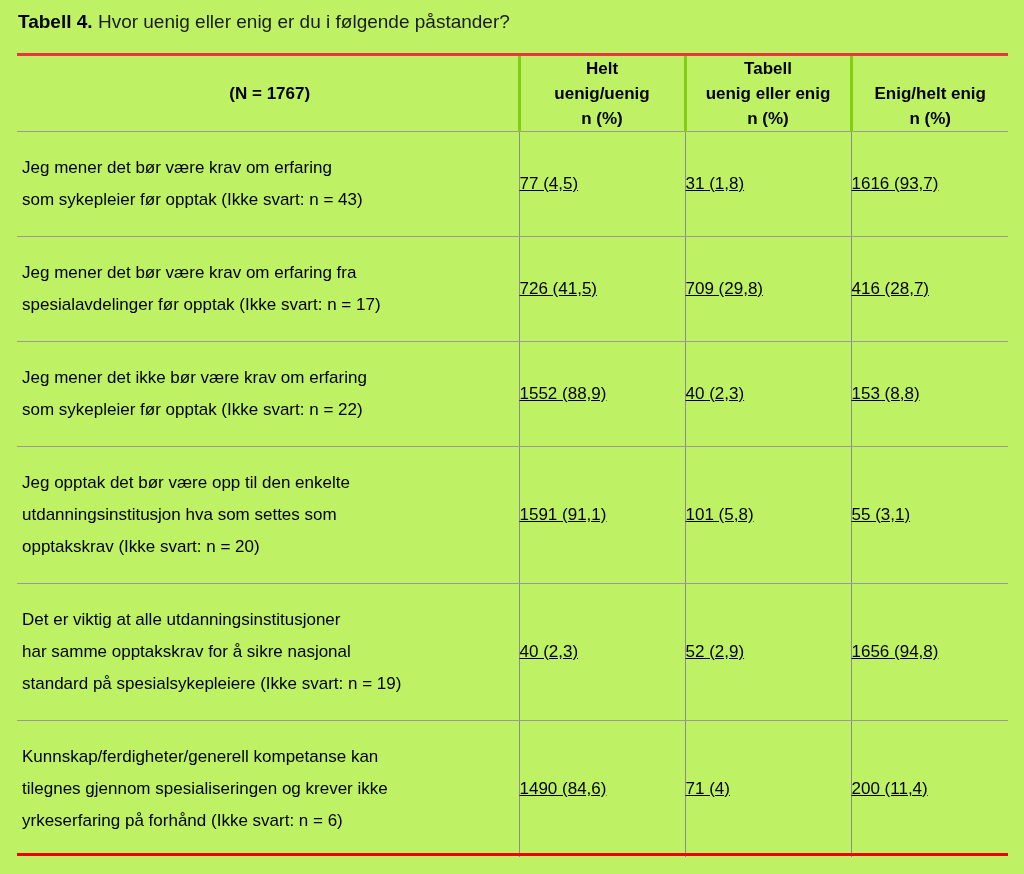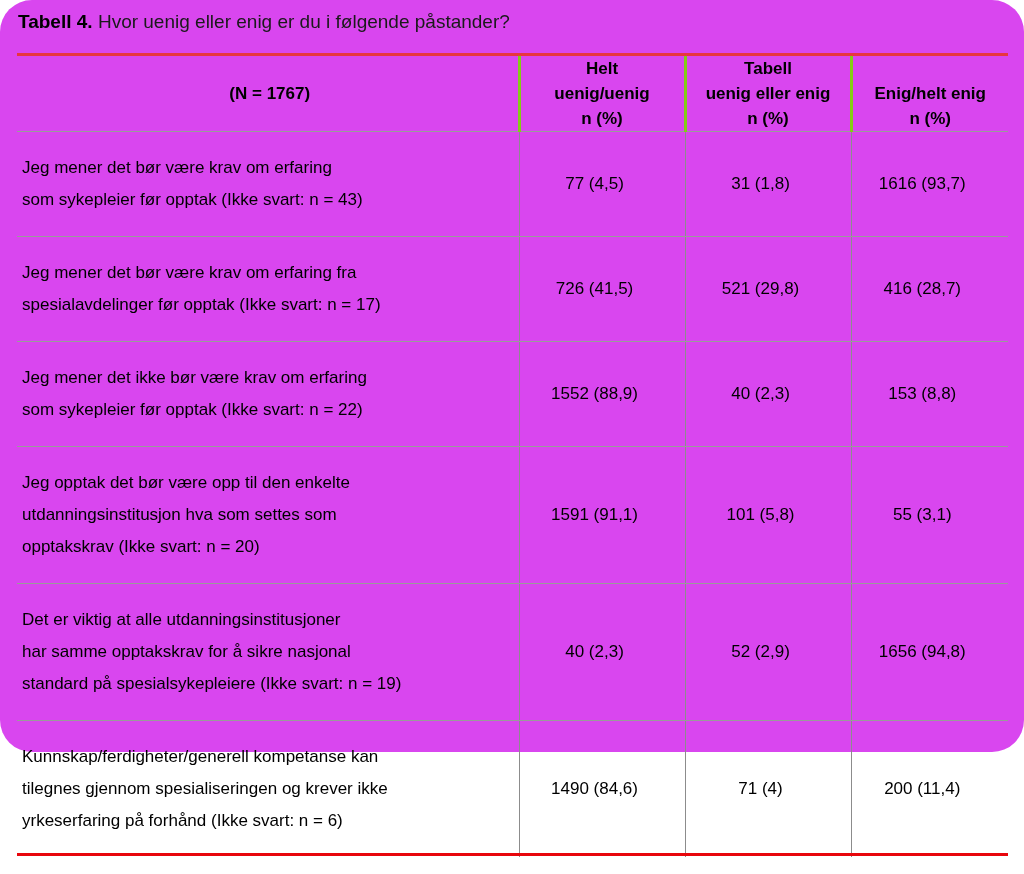--- a/index.html
+++ b/index.html
@@ -12,23 +12,22 @@
     width: 1024px;
     height: 874px;
     font-family: "Liberation Sans", sans-serif;
     color: #000000;
     -webkit-font-smoothing: antialiased;
   }
 
   .page {
     position: relative;
     width: 1024px;
-    height: 752px;
-    background: #d946ef;
-    border-radius: 32px;
+    height: 874px;
+    background: #bef264;
   }
 
   
   .caption {
     position: absolute;
     left: 18px;
     top: 8px;
     width: 990px;
     font-size: 19px;
     line-height: 28px;
@@ -115,24 +114,25 @@
     text-align: left;
     padding-left: 5px;
     padding-right: 6px;
     padding-top: 20px;
     padding-bottom: 20px;
     color: #000000;
   }
   td.d-stmt .ln { display: block; white-space: nowrap; }
 
   td.d-num {
-    text-align: center;
+    text-align: left;
     border-left: 1px solid #8c8c8c;
     padding-right: 15px;
     white-space: nowrap;
+    text-decoration: underline;
   }
   
   tbody tr:last-child td.d-num { border-left: 1px solid #8c8c8c; }
 </style>
 </head>
 <body>
 
 <div class="page">
 
   <div class="caption">
@@ -180,21 +180,21 @@
         <td class="d-num">31 (1,8)</td>
         <td class="d-num">1616 (93,7)</td>
       </tr>
 
       <tr>
         <td class="d-stmt">
           <span class="ln">Jeg mener det bør være krav om erfaring fra</span>
           <span class="ln">spesialavdelinger før opptak (Ikke svart: n = 17)</span>
         </td>
         <td class="d-num">726 (41,5)</td>
-        <td class="d-num">521 (29,8)</td>
+        <td class="d-num">709 (29,8)</td>
         <td class="d-num">416 (28,7)</td>
       </tr>
 
       <tr>
         <td class="d-stmt">
           <span class="ln">Jeg mener det ikke bør være krav om erfaring</span>
           <span class="ln">som sykepleier før opptak (Ikke svart: n = 22)</span>
         </td>
         <td class="d-num">1552 (88,9)</td>
         <td class="d-num">40 (2,3)</td>

